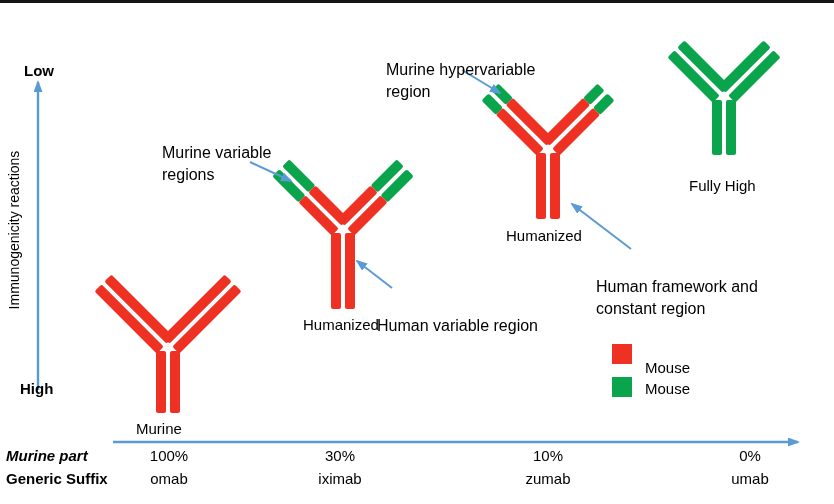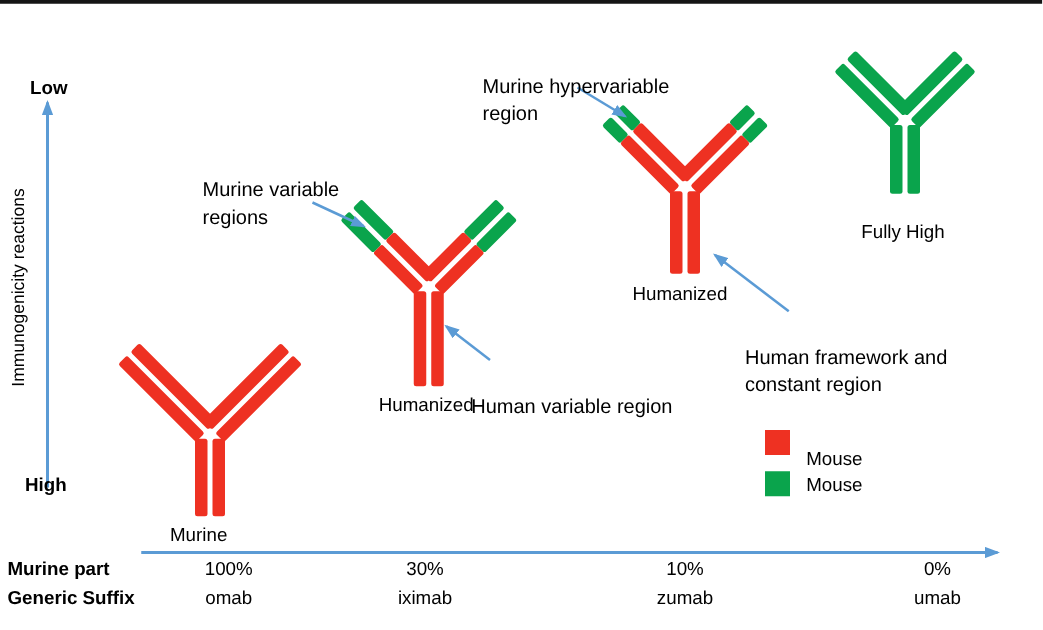--- a/index.html
+++ b/index.html
@@ -18,26 +18,26 @@
   #ann-murine-variable{left:162px;top:116px;width:122px;}
   #ann-murine-hypervariable{left:386px;top:33px;width:162px;}
   #ann-human-constant{left:377px;top:289px;width:185px;}
   #ann-human-framework{left:596px;top:250px;width:192px;}
   #ab-label-murine{left:136px;top:420px;}
   #ab-label-chimeric{left:303px;top:316px;}
   #ab-label-humanized{left:506px;top:227px;}
   #ab-label-fully-human{left:689px;top:177px;}
   #legend-label-mouse{left:645px;top:347px;margin-top:12px;}
   #legend-label-human{left:645px;top:380px;}
-  #murine-part-label{left:6px;top:447px;}
+  #murine-part-label{left:6px;top:447px;font-style:italic;}
   #generic-suffix-label{left:6px;top:470px;}
   .col{position:absolute;width:90px;text-align:center;}
   .row1{top:447px;}
   .row2{top:470px;text-align:center;}
-  .c1{left:138px;} .c2{left:295px;} .c3{left:503px;} .c4{left:705px;}
+  .c1{left:124px;} .c2{left:295px;} .c3{left:503px;} .c4{left:705px;}
   #diagram-svg{position:absolute;left:0;top:0;}
 </style>
 </head>
 <body>
 
 <div class="canvas">
   <div class="top-edge"></div>
 
   <svg id="diagram-svg" width="834" height="504" viewBox="0 0 834 504">
       <defs>

